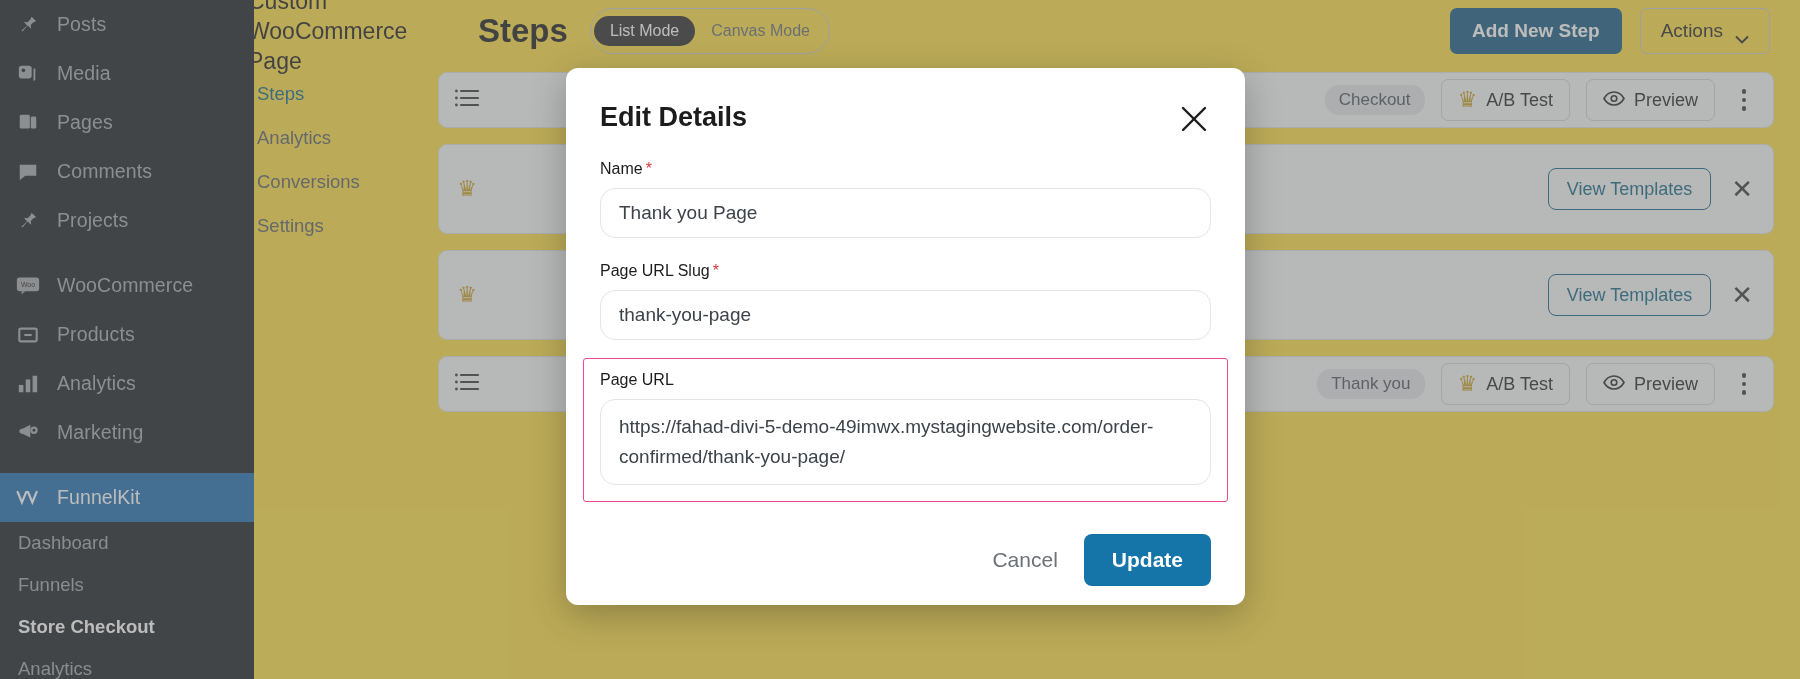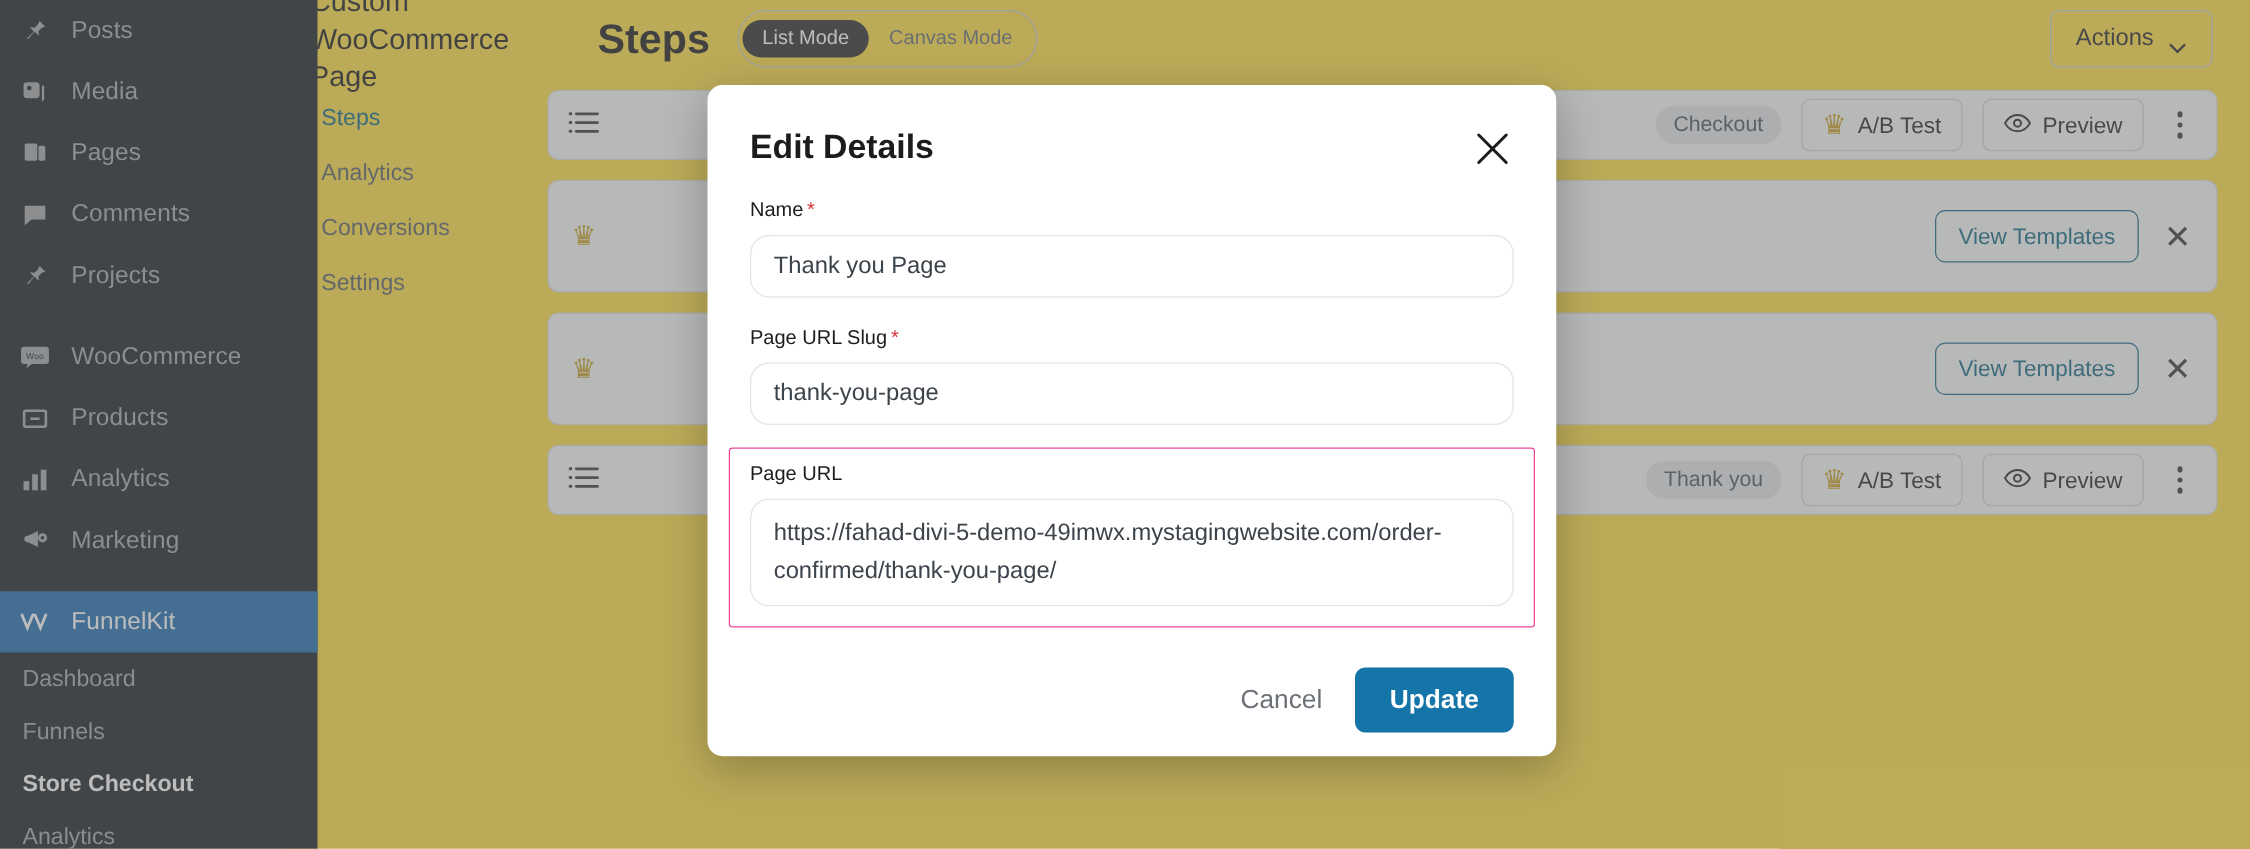--- a/index.html
+++ b/index.html
@@ -277,20 +277,21 @@
     <div class="topbar">
       <div class="funnel-title">Custom WooCommerce Page</div>
       <div class="steps-h">Steps</div>
 
       <div class="mode-toggle">
         <div class="mode-btn sel">List Mode</div>
         <div class="mode-btn">Canvas Mode</div>
       </div>
 
       <div class="top-right">
+        <button class="btn-primary-top">Add New Step</button>
         <button class="btn-actions">
           <span>Actions</span>
           <span class="chev">
             <svg width="14" height="9" viewBox="0 0 14 9" fill="none" stroke="#2a2a2a" stroke-width="1.8">
                 <path d="M1 1.5L7 7.5L13 1.5"></path>
               </svg>
           </span>
         </button>
       </div>
     </div>

